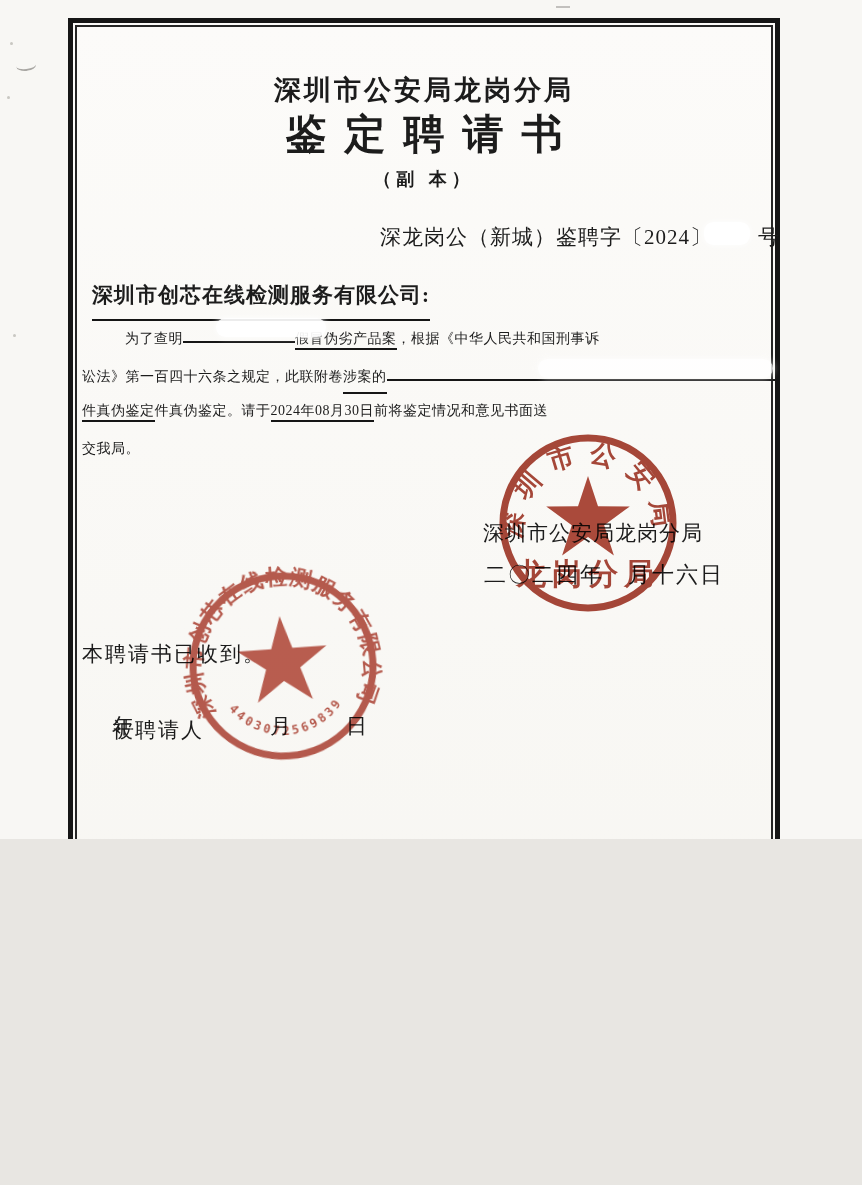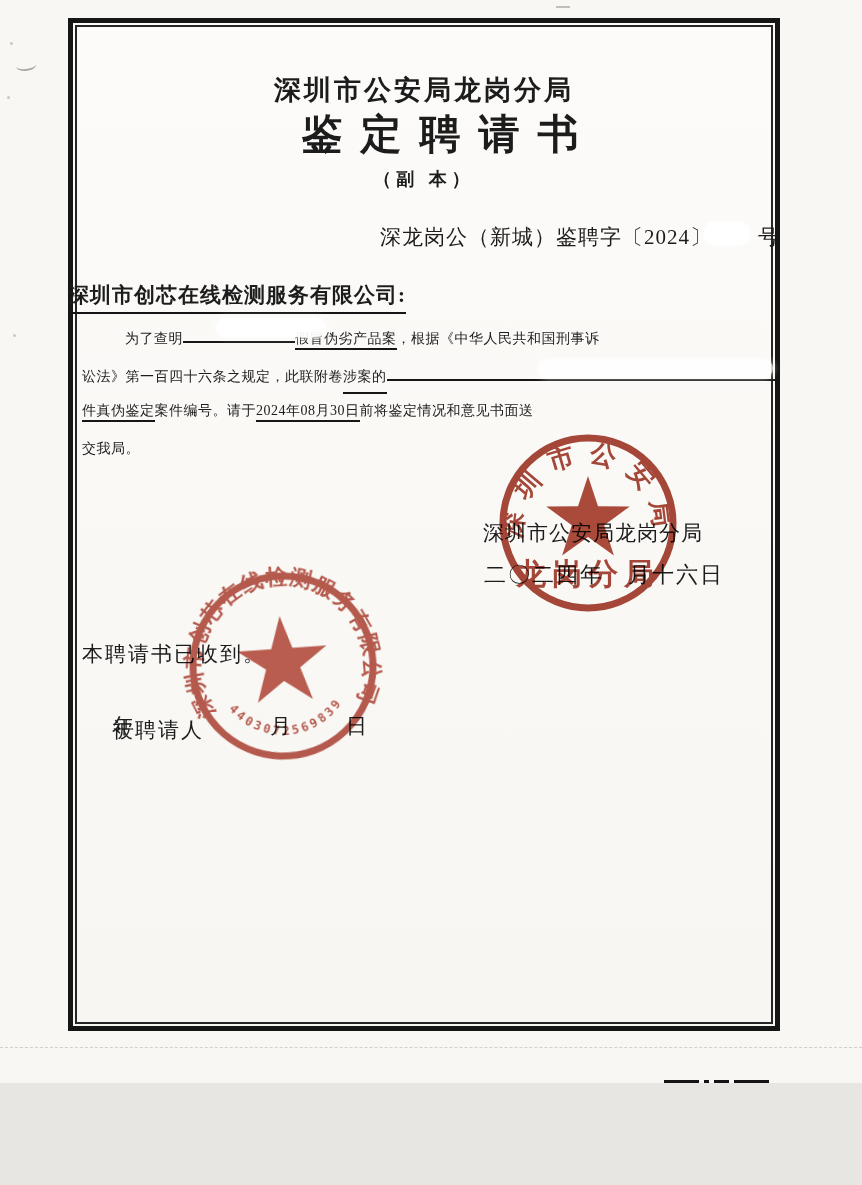--- a/index.html
+++ b/index.html
@@ -1,31 +1,31 @@
 <!DOCTYPE html>
 <html><head>
 <meta charset="utf-8">
 <style>
   html,body{margin:0;padding:0;}
   body{background:#e8e6e2;font-family:"Liberation Serif","DejaVu Serif",serif;}
-  .scan{position:relative;width:862px;height:1083px;margin:0 auto;overflow:hidden;
+  .scan{position:relative;width:862px;height:839px;margin:0 auto;overflow:hidden;
     background:linear-gradient(180deg,#fbfaf8 0%,#f8f7f4 55%,#f1efeb 88%,#ecе9e4 100%);
     background-color:#f8f7f4;color:#1c1c1c;}
   .abs{position:absolute;}
   
   .frame{position:absolute;left:68px;top:18px;width:712px;height:1013px;border:5px solid #161616;box-sizing:border-box;background:linear-gradient(180deg,#fcfbf9,#f7f6f2);}
   .frame-inner{position:absolute;inset:2px;border:2px solid #262626;}
   
   .issuer{left:68px;top:72px;width:712px;text-align:center;font-size:27px;font-weight:bold;letter-spacing:3px;}
-  .doc-title{left:68px;top:107px;width:712px;text-align:center;font-size:41px;font-weight:bold;letter-spacing:18px;text-indent:18px;padding-left:16px;}
+  .doc-title{left:68px;top:107px;width:712px;text-align:center;font-size:41px;font-weight:bold;letter-spacing:18px;text-indent:18px;}
   .copy-label{left:68px;top:167px;width:712px;text-align:center;font-size:18px;font-weight:bold;letter-spacing:5px;}
   .ref-line{left:380px;top:223px;font-size:21px;letter-spacing:1px;display:flex;align-items:flex-start;}
   .ref-gap{display:inline-block;width:46px;}
   
-  .addressee{left:68px;top:281px;font-size:21px;font-weight:bold;border-bottom:2px solid #151515;padding-bottom:3px;letter-spacing:1px;}
+  .addressee{left:92px;top:281px;font-size:21px;font-weight:bold;border-bottom:2px solid #151515;padding-bottom:10px;letter-spacing:1px;}
   .bodyline{left:82px;width:697px;font-size:14px;line-height:27px;letter-spacing:0.5px;white-space:nowrap;}
   .l1{top:321px;}
   .l2{top:359px;display:flex;align-items:baseline;}
   .l3{top:397px;}
   .l4{top:435px;}
   .indent{display:inline-block;width:43px;}
   .u{border-bottom:2px solid #161616;padding-bottom:2px;}
   .blank{display:inline-block;width:112px;border-bottom:2px solid #161616;height:20px;vertical-align:baseline;}
   .fill{flex:1;border-bottom:2px solid #161616;height:20px;}
   
@@ -91,21 +91,21 @@
 
   <div class="abs bodyline l1">
     <span class="indent"></span><span>为了查明</span><span class="blank"></span><span class="u">假冒伪劣产品案</span><span>，根据《中华人民共和国刑事诉</span>
   </div>
   <div class="abs bodyline l2">
     <span>讼法》第一百四十六条之规定，此联附卷</span>
       <span class="u">涉案的</span>
       <span class="fill"></span>
   </div>
   <div class="abs bodyline l3">
-    <span class="u">件真伪鉴定</span><span>案件编号。请于</span><span class="u">2024年08月30日</span><span>前将鉴定情况和意见书面送</span>
+    <span class="u">件真伪鉴定</span><span>件真伪鉴定。请于</span><span class="u">2024年08月30日</span><span>前将鉴定情况和意见书面送</span>
   </div>
   <div class="abs bodyline l4">交我局。</div>
 
   <div class="abs sig-org">深圳市公安局龙岗分局</div>
   <div class="abs sig-date">二〇二四年　月十六日</div>
 
   <div class="seal seal-police">
     <svg width="190" height="190" viewBox="0 0 190 190">
       <circle cx="95" cy="95" r="85" fill="none" stroke="#a23a2b" stroke-width="7"></circle>
       <polygon points="95,48 105,78.2 136.8,78.4 111.2,97.3 120.9,127.6 95,109 69.1,127.6 78.8,97.3 53.2,78.4 85,78.2" fill="#a83e2e"></polygon>

